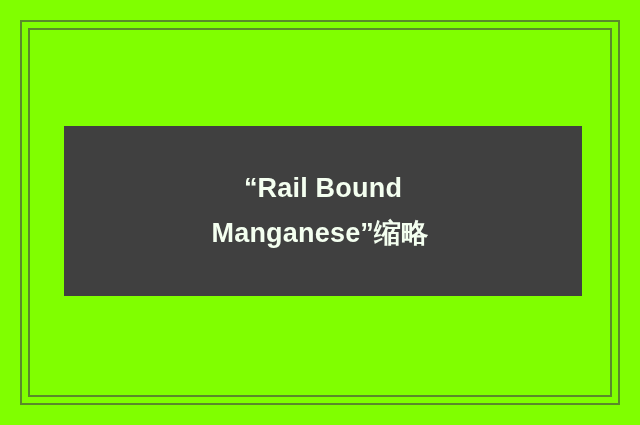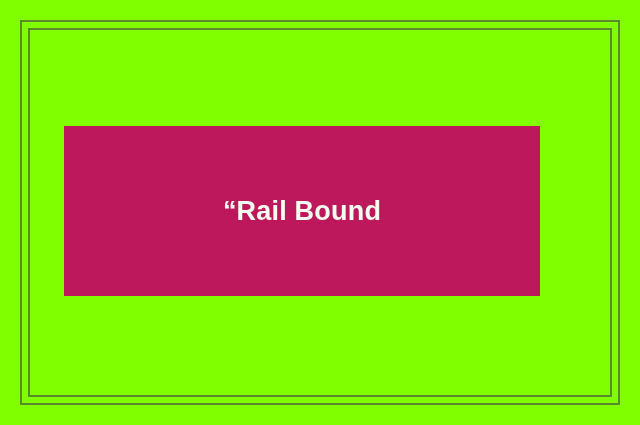--- a/index.html
+++ b/index.html
@@ -41,23 +41,23 @@
     width: 584px;
     height: 369px;
     border-width: 2px;
   }
 
   
   .panel {
     position: absolute;
     left: 64px;
     top: 126px;
-    width: 476px;
+    width: 518px;
     height: 170px;
-    background: #be185d;
+    background: #404040;
     display: flex;
     flex-direction: column;
     align-items: center;
     justify-content: center;
   }
 
   .panel-title {
     margin: 0;
     padding: 0 14px;
     color: #f4fff0;
@@ -82,16 +82,17 @@
 
 <div id="canvas">
 
   <div class="frame frame-outer"></div>
 
   <div class="frame frame-inner"></div>
 
   <div class="panel">
     <div class="panel-title">
       <span class="line line-1">“Rail Bound</span>
+      <span class="line line-2">Manganese”缩略</span>
     </div>
   </div>
 
 </div>
 
 </body></html>

